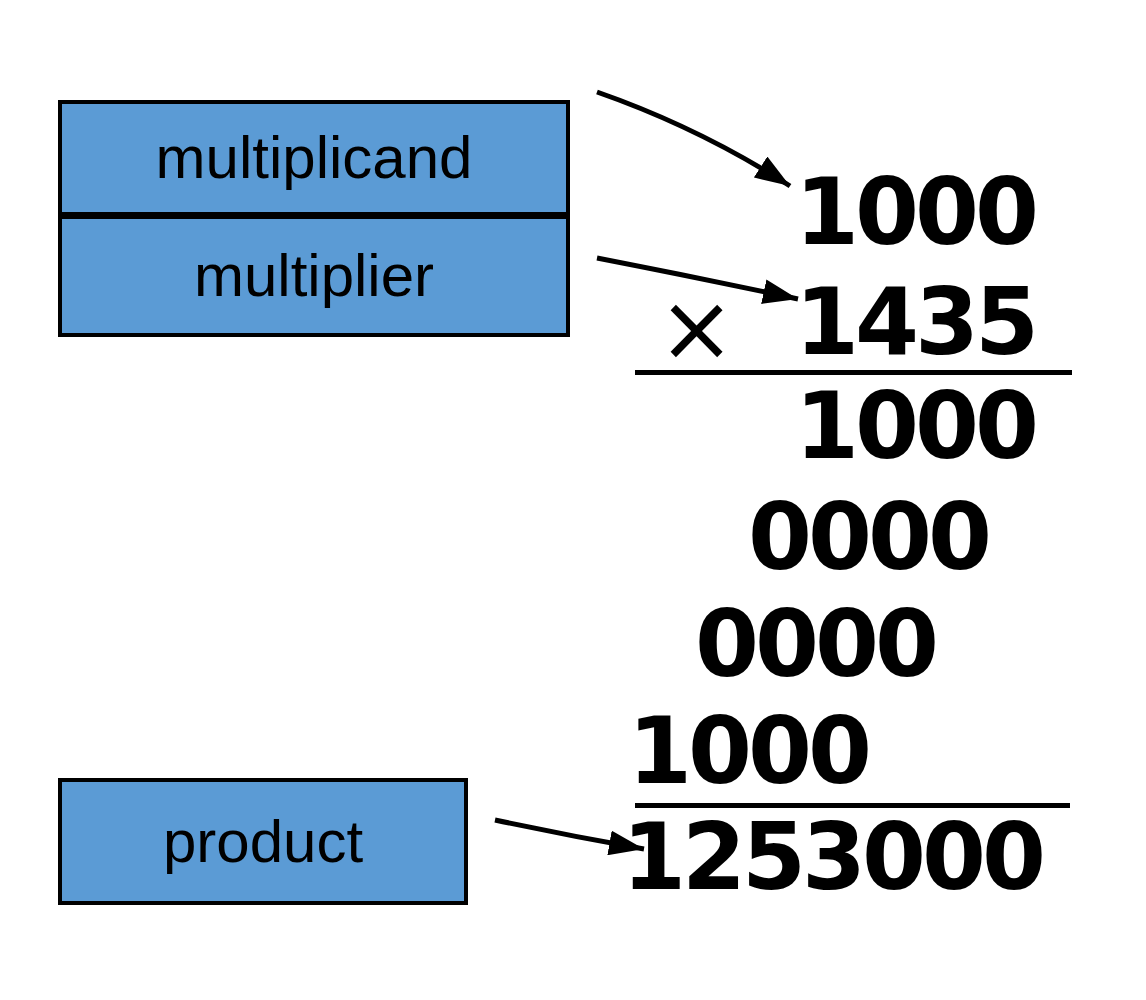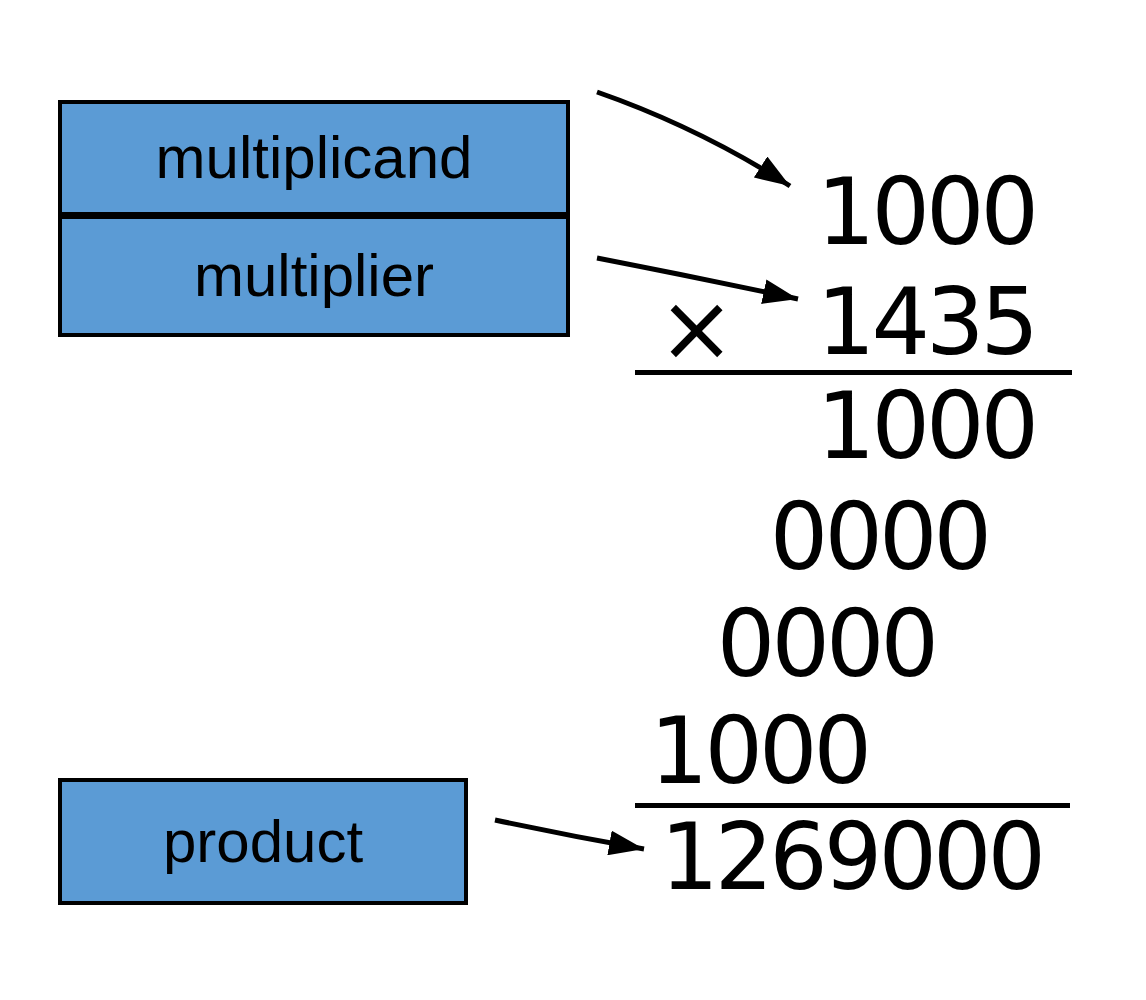--- a/index.html
+++ b/index.html
@@ -33,21 +33,21 @@
 
   .num {
     position: absolute;
     font-family: "DejaVu Sans", sans-serif;
     font-size: 92px;
     line-height: 1;
     color: #000000;
     letter-spacing: -4px;
     white-space: pre;
   }
-  .num.right-aligned { text-align: right; }
+  .num.right-aligned { text-align: right; font-weight: bold; }
 
   .row-multiplicand { top: 167px; right: 111px; }
   .row-multiplier   { top: 277px; right: 111px; }
   .op-times         { top: 283px; left: 658px; }
   .row-pp1          { top: 381px; right: 111px; }
   .row-pp2          { top: 492px; right: 158px; }
   .row-pp3          { top: 599px; right: 211px; }
   .row-pp4          { top: 706px; right: 278px; }
   .row-product      { top: 812px; right: 104px; }
 
@@ -91,21 +91,21 @@
 
   <div class="rule rule-1"></div>
 
   <div class="num right-aligned row-pp1">1000</div>
   <div class="num right-aligned row-pp2">0000</div>
   <div class="num right-aligned row-pp3">0000</div>
   <div class="num right-aligned row-pp4">1000</div>
 
   <div class="rule rule-2"></div>
 
-  <div class="num right-aligned row-product">1269000</div>
+  <div class="num right-aligned row-product">1253000</div>
 
   <svg class="arrow-layer" viewBox="0 0 1146 1000" xmlns="http://www.w3.org/2000/svg">
     <defs>
       <marker id="ah" markerWidth="7" markerHeight="5" refX="7" refY="2.5" orient="auto">
         <path d="M0,0 L7,2.5 L0,5 Z" fill="#000000"></path>
       </marker>
     </defs>
     <path d="M 597,92 Q 700,128 790,186" fill="none" stroke="#000000" stroke-width="5" marker-end="url(#ah)"></path>
     <path d="M 597,258 Q 700,278 798,299" fill="none" stroke="#000000" stroke-width="5" marker-end="url(#ah)"></path>
     <path d="M 495,820 Q 570,836 644,849" fill="none" stroke="#000000" stroke-width="5" marker-end="url(#ah)"></path>

